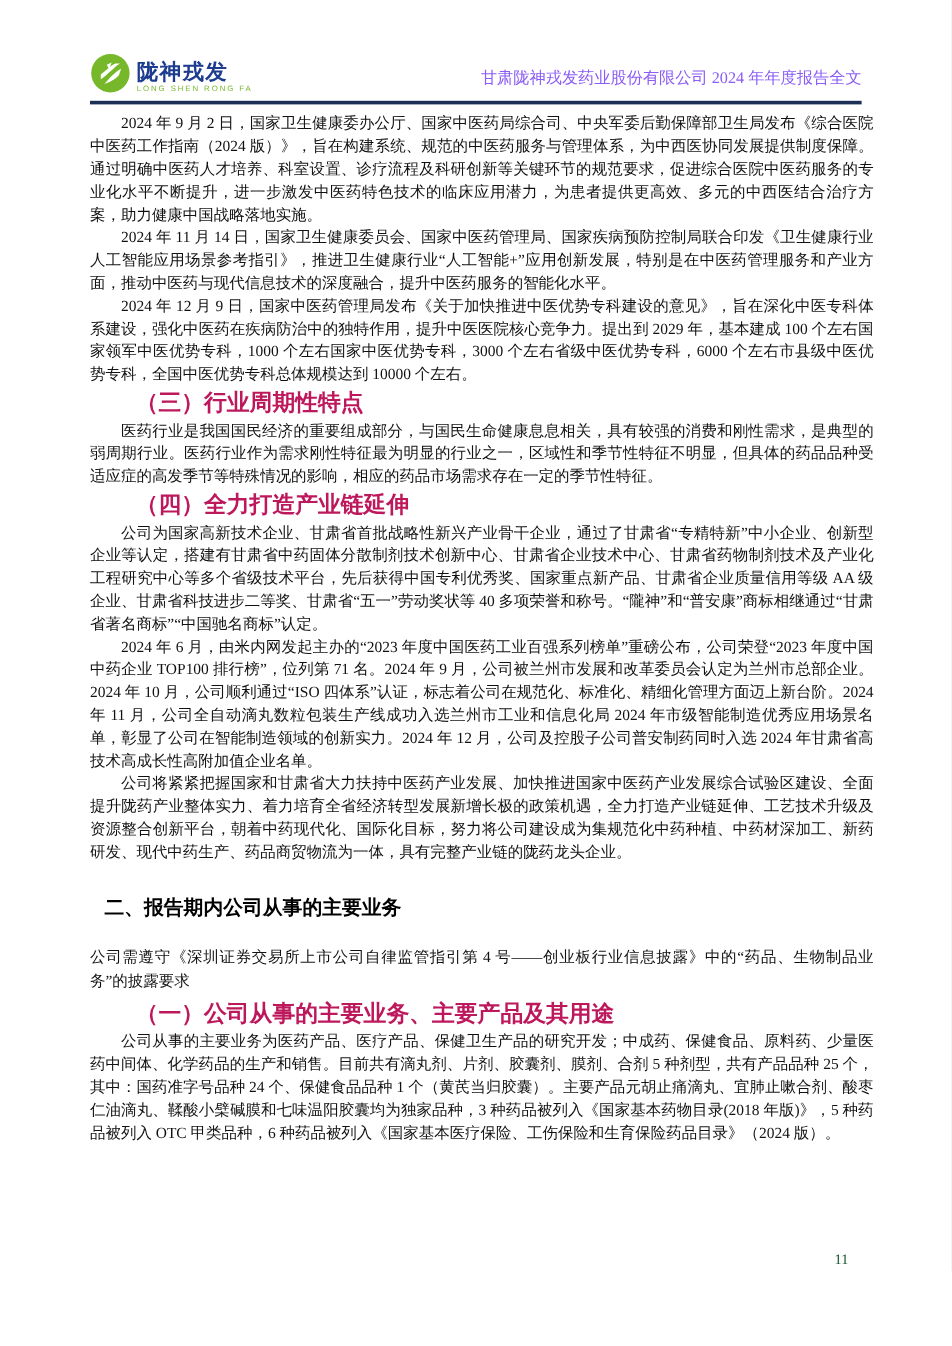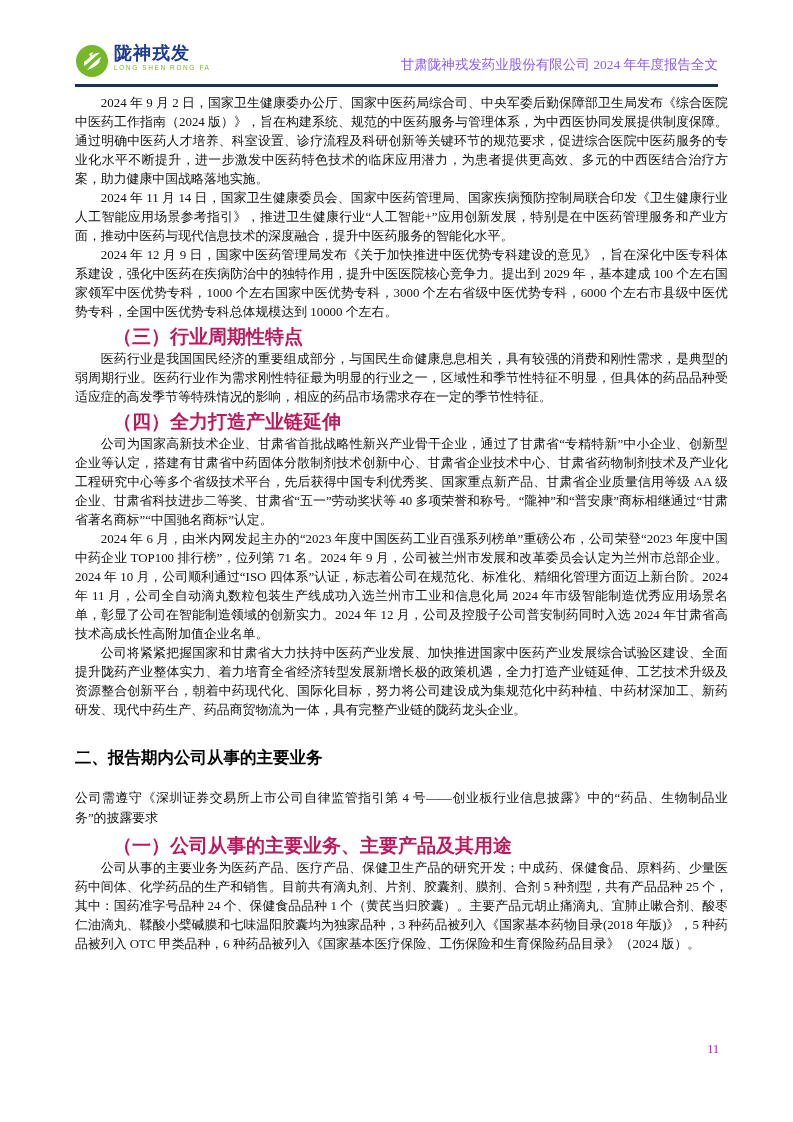--- a/index.html
+++ b/index.html
@@ -17,21 +17,21 @@
   
   .header {
     position: absolute;
     left: 75px;
     right: 75px;
     top: 44px;
     display: flex;
     justify-content: space-between;
     align-items: flex-end;
   }
-  .logo { display: flex; align-items: flex-start; gap: 5px; }
+  .logo { display: flex; align-items: flex-end; gap: 5px; }
   .logo-mark { width: 34px; height: 34px; display: block; }
   .logo-text { display: flex; flex-direction: column; line-height: 1; }
   .logo-cn {
     font-family: "Liberation Sans", "DejaVu Sans", sans-serif;
     font-weight: bold;
     font-size: 18px;
     color: #1d3c8f;
     letter-spacing: 1px;
   }
   .logo-en {
@@ -77,37 +77,37 @@
     line-height: 19px;
     text-indent: 2em;
     margin: 5px 0 4px 0;
     color: #be185d;
   }
   .chapter-heading {
     font-family: "Liberation Sans", "DejaVu Sans", sans-serif;
     font-weight: bold;
     font-size: 16.5px;
     line-height: 22px;
-    margin: 26px 0 20px 0;
+    margin: 26px 0 20px 12px;
     color: #000000;
   }
   .note {
     font-size: 12.9px;
     line-height: 20px;
     text-align: justify;
     color: #111111;
     margin-bottom: 8px;
   }
   
   .page-number {
     position: absolute;
     top: 1042px;
-    right: 74px;
+    right: 86px;
     font-size: 12px;
-    color: #a21caf;
+    color: #14532d;
   }
 </style>
 </head>
 <body>
 
 <div class="page">
 
   <div class="header">
     <div class="logo">
       <svg class="logo-mark" viewBox="0 0 34 34">

